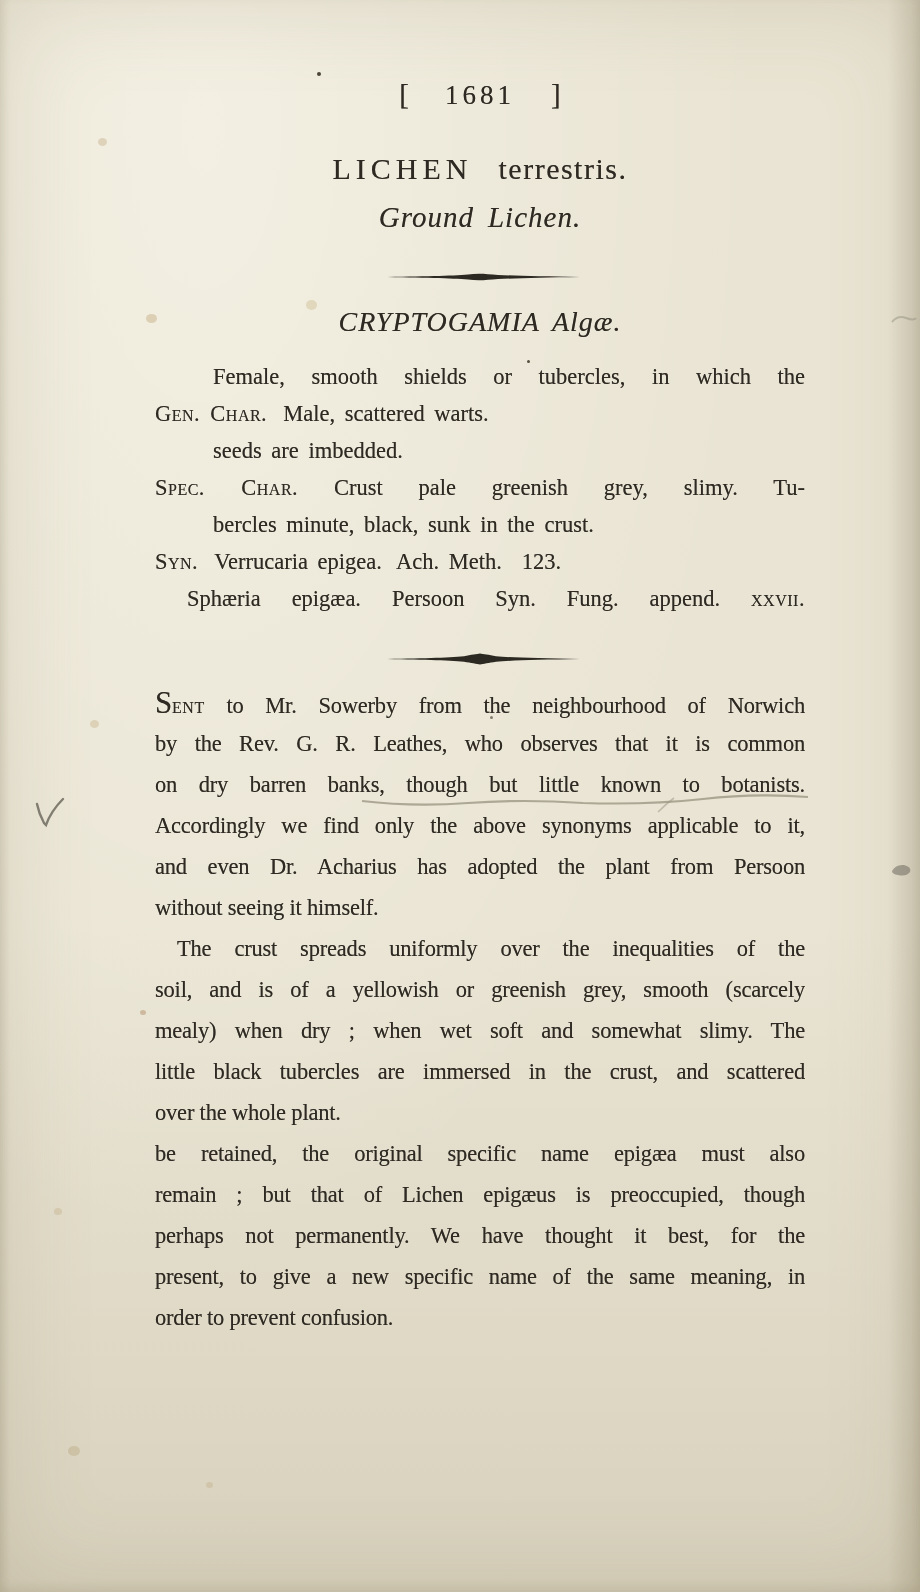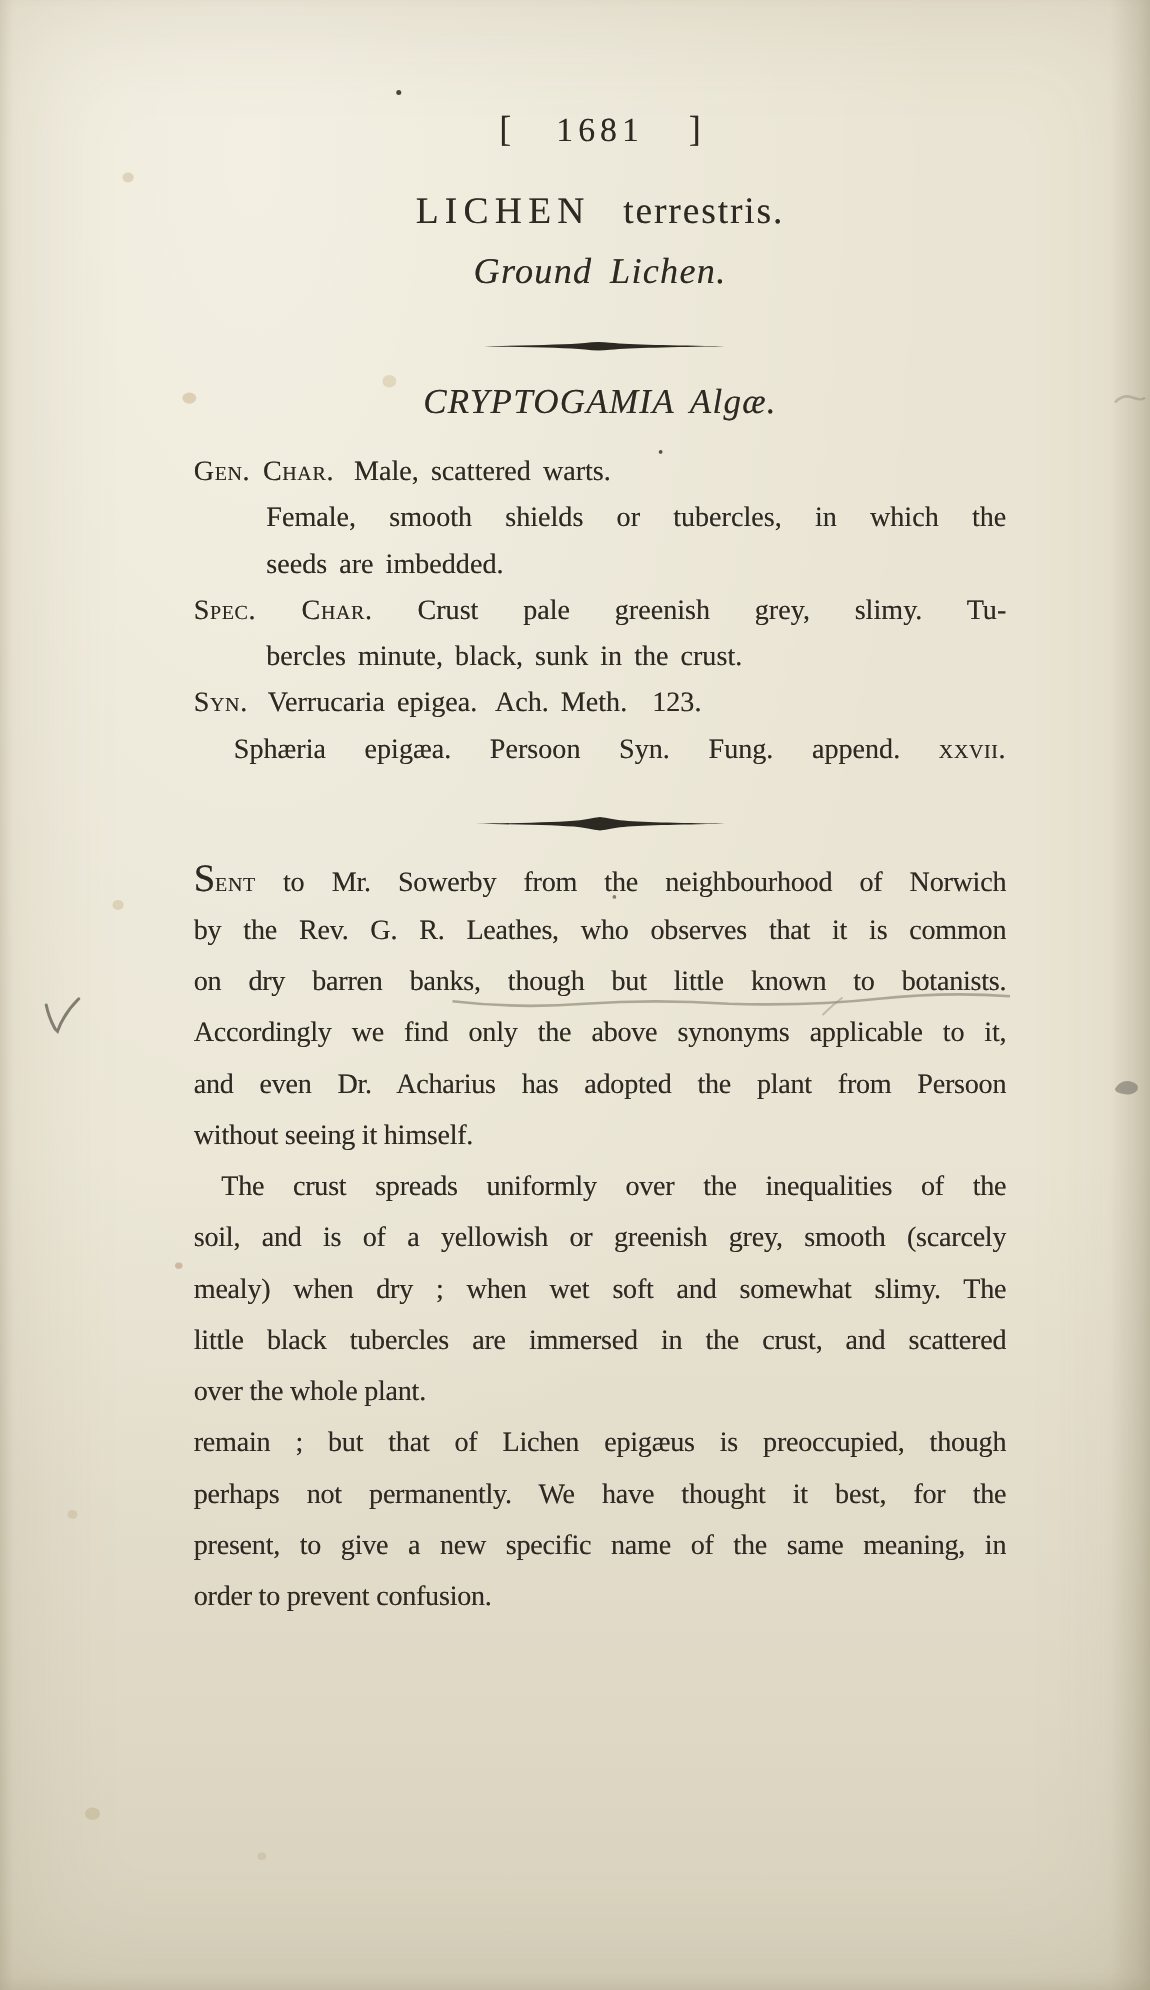--- a/index.html
+++ b/index.html
@@ -18,21 +18,21 @@
       linear-gradient(to left, rgba(0,0,0,0) 98.8%, rgba(100,88,58,.10) 100%);
     box-shadow: inset 0 0 95px rgba(134,119,84,.20), inset 0 -4px 10px rgba(110,96,62,.12);
     color: #2e2a23;
     font-family: "Liberation Serif", "DejaVu Serif", serif;
     text-shadow: 0 0 .5px rgba(46,42,35,.55);
   }
 
   .content { position: absolute; left: 155px; width: 650px; top: 0; }
 
   
-  .pagenum { position: absolute; top: 88px; width: 100%; text-align: center; font-size: 27px; }
+  .pagenum { position: absolute; top: 78px; width: 100%; text-align: center; font-size: 27px; }
   .pagenum .brk { font-size: 29px; }
   .pagenum .num { margin: 0 36px; letter-spacing: 4px; }
 
   .title-row { position: absolute; top: 152px; width: 100%; text-align: center; font-size: 30px; }
   .genus { letter-spacing: 5px; }
   .species { margin-left: 26px; letter-spacing: 1.5px; text-align: center; }
 
   .subtitle { position: absolute; top: 201px; width: 100%; text-align: center;
               font-style: italic; font-size: 29px; letter-spacing: 1px; }
   .subtitle .cname2 { margin-left: 14px; }
@@ -91,25 +91,25 @@
 
     <svg class="divider divider1" width="200" height="12" viewBox="0 0 200 12">
       <path d="M0,6 C42,5.3 72,4.8 88,3.4 C94,2.6 101,2.4 108,3.2 C126,4.7 156,5.3 200,6 C156,6.7 126,7.3 108,8.8 C101,9.6 94,9.4 88,8.6 C72,7.2 42,6.7 0,6 Z" fill="#2c2922"></path>
     </svg>
 
     <div class="classline">
       <span>CRYPTOGAMIA</span><span class="fam">Algæ.</span>
     </div>
 
     <div class="charblock">
+      <div class="cline hang just">
+        <span>Female, smooth shields or tubercles, in which the</span>
+      </div>
       <div class="cline">
         <span class="sc lbl">Gen. Char.</span><span>Male, scattered warts.</span>
-      </div>
-      <div class="cline hang just">
-        <span>Female, smooth shields or tubercles, in which the</span>
       </div>
       <div class="cline hang">
         <span>seeds are imbedded.</span>
       </div>
       <div class="cline just">
         <span class="sc">Spec. Char.</span>
         <span>Crust pale greenish grey, slimy. Tu-</span>
       </div>
       <div class="cline hang">
         <span>bercles minute, black, sunk in the crust.</span>
@@ -138,20 +138,23 @@
       <div class="bline"><span>and even Dr. Acharius has adopted the plant from Persoon</span></div>
       <div class="bline end"><span>without seeing it himself.</span></div>
 
       <div class="bline indent"><span>The crust spreads uniformly over the inequalities of the</span></div>
       <div class="bline"><span>soil, and is of a yellowish or greenish grey, smooth (scarcely</span></div>
       <div class="bline"><span>mealy) when dry ; when wet soft and somewhat slimy. The</span></div>
       <div class="bline"><span>little black tubercles are immersed in the crust, and scattered</span></div>
       <div class="bline end"><span>over the whole plant.</span></div>
 
       <div class="bline">
+        <span>be retained, the original specific name </span><span class="it">epigæa</span><span> must also</span>
+      </div>
+      <div class="bline">
         <span>remain ; but that of </span><span class="it">Lichen epigæus</span><span> is preoccupied, though</span>
       </div>
       <div class="bline"><span>perhaps not permanently. We have thought it best, for the</span></div>
       <div class="bline"><span>present, to give a new specific name of the same meaning, in</span></div>
       <div class="bline end"><span>order to prevent confusion.</span></div>
     </div>
   </div>
 
   <svg class="anno" style="left:358px; top:790px;" width="455" height="26" viewBox="0 0 455 26">
     <path d="M4,11 Q55,17 110,13 T225,13 Q290,15 345,9 T450,7" fill="none" stroke="#97937f" stroke-width="2.2" opacity="0.75"></path>

